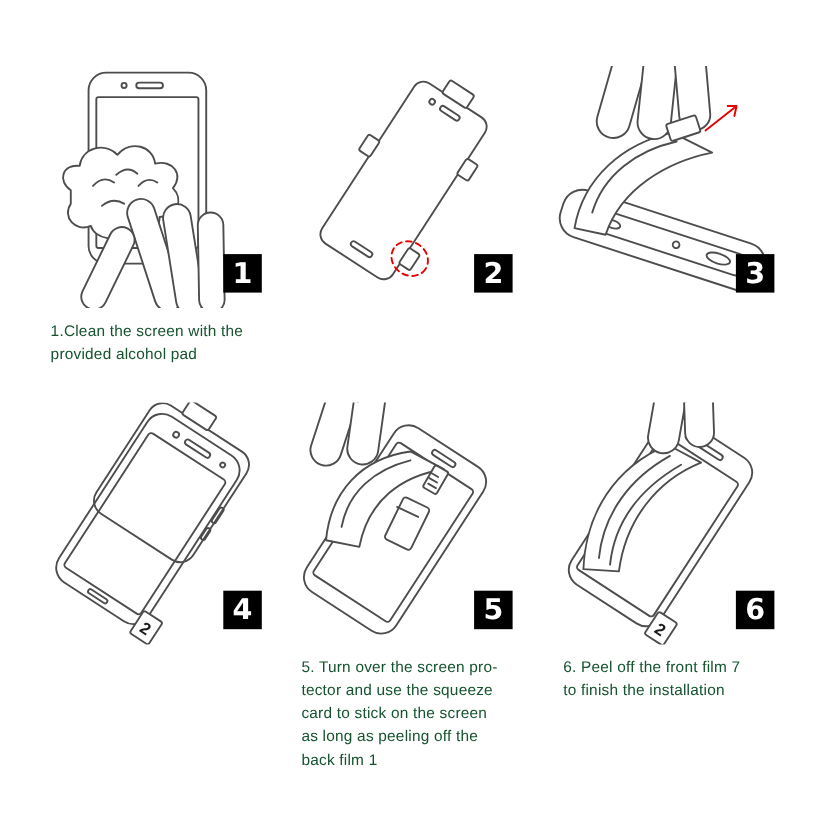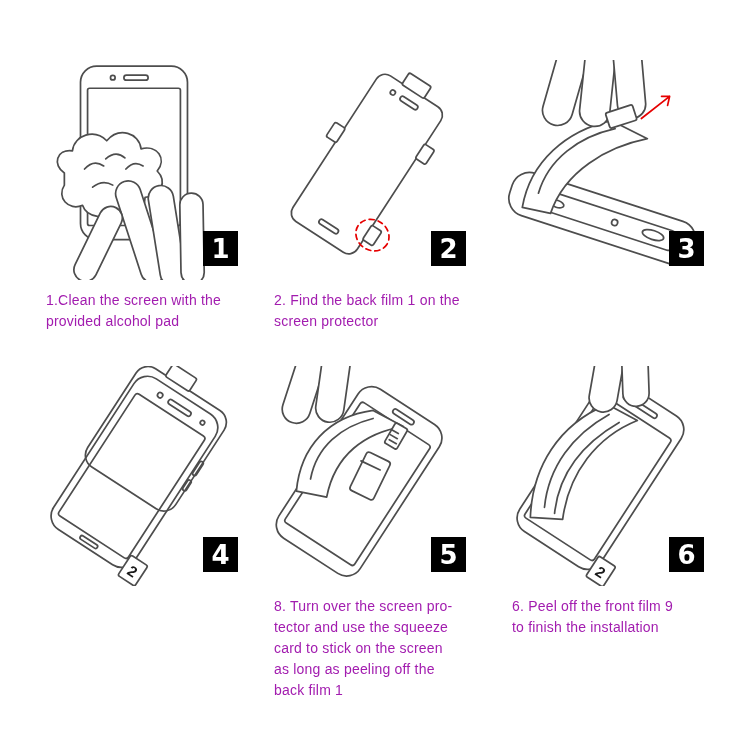--- a/index.html
+++ b/index.html
@@ -25,21 +25,21 @@
   .badge {
     position:absolute; right:4px; bottom:14px;
     width:35px; height:35px; background:#000;
     color:#fff; display:flex; align-items:center; justify-content:center;
     font-family:"DejaVu Sans", sans-serif; font-weight:bold; font-size:26px;
     line-height:1;
   }
 
   .caption {
     margin-top:10px; padding-left:18px; padding-right:4px;
-    font-size:14px; line-height:1.5; color:#a21caf;
+    font-size:14px; line-height:1.5; color:#14532d;
     letter-spacing:0.2px; white-space:pre-line;
   }
 
   
   g.lineart {
     stroke:#4d4d4d; stroke-width:1.7; fill:none;
     stroke-linecap:round; stroke-linejoin:round;
   }
   g.lineart text { stroke:none; }
 </style>
@@ -88,22 +88,20 @@
             <rect fill="#fff" x="92" y="3" width="26" height="14" rx="2"></rect>
             <rect fill="#fff" x="143" y="54" width="12" height="17" rx="2"></rect>
             <rect fill="#fff" x="57" y="84" width="12" height="17" rx="2"></rect>
             <rect fill="#fff" x="143" y="150" width="12" height="17" rx="2"></rect>
           </g>
           <ellipse stroke="#e60000" stroke-dasharray="5 4" cx="149" cy="158" rx="17" ry="15"></ellipse>
         </g>
       </svg>
       <div class="badge">2</div>
     </div>
-    <p class="caption">2. Find the back film 1 on the
-screen protector</p>
   </section>
 
   <section class="step step-3">
     <div class="illus">
       <svg viewBox="0 0 212 218">
         <g class="lineart">
           <g transform="rotate(18 110 158)">
             <rect fill="#fff" x="12" y="136" width="190" height="44" rx="18"></rect>
             <rect x="28" y="148" width="158" height="20" rx="9"></rect>
             <ellipse cx="60" cy="158" rx="7" ry="3.5"></ellipse>
@@ -177,21 +175,21 @@
             <path d="M134,63 l7,4 M133,68 l7,4 M132,73 l7,4"></path>
           </g>
           <g>
             <rect fill="#fff" x="34" y="-22" width="28" height="80" rx="14" transform="rotate(18 48 18)"></rect>
             <rect fill="#fff" x="63" y="-28" width="28" height="84" rx="14" transform="rotate(8 77 14)"></rect>
           </g>
         </g>
       </svg>
       <div class="badge">5</div>
     </div>
-    <p class="caption">8. Turn over the screen pro-
+    <p class="caption">5. Turn over the screen pro-
 tector and use the squeeze
 card to stick on the screen
 as long as peeling off the
 back film 1</p>
   </section>
 
   <section class="step step-6">
     <div class="illus">
       <svg viewBox="0 0 212 218">
         <g class="lineart">
@@ -211,17 +209,17 @@
             <path d="M60,146 C64,108 86,78 124,56"></path>
           </g>
           <g>
             <rect fill="#fff" x="98" y="-26" width="28" height="72" rx="14" transform="rotate(10 112 10)"></rect>
             <rect fill="#fff" x="127" y="-24" width="26" height="64" rx="13" transform="rotate(-2 140 8)"></rect>
           </g>
         </g>
       </svg>
       <div class="badge">6</div>
     </div>
-    <p class="caption">6. Peel off the front film 9
+    <p class="caption">6. Peel off the front film 7
 to finish the installation</p>
   </section>
 
 </div>
 
 </body></html>

